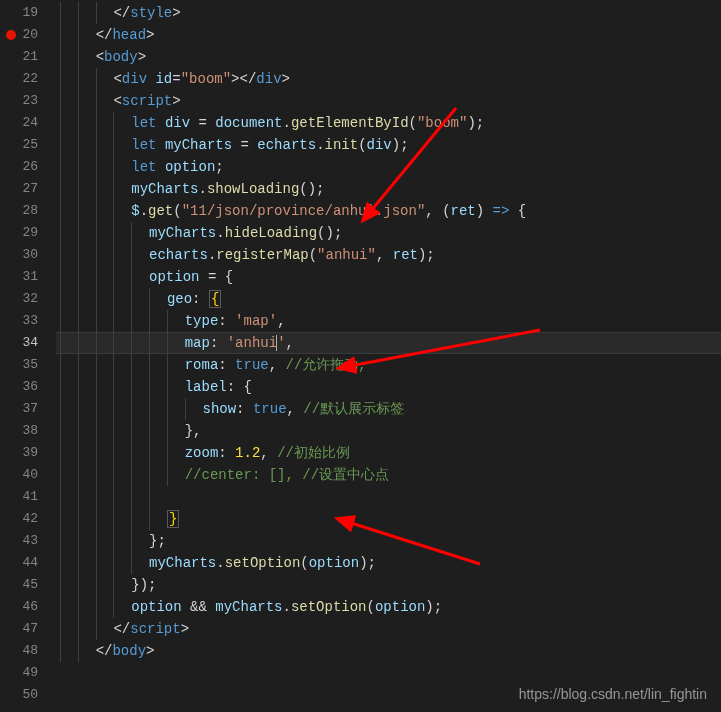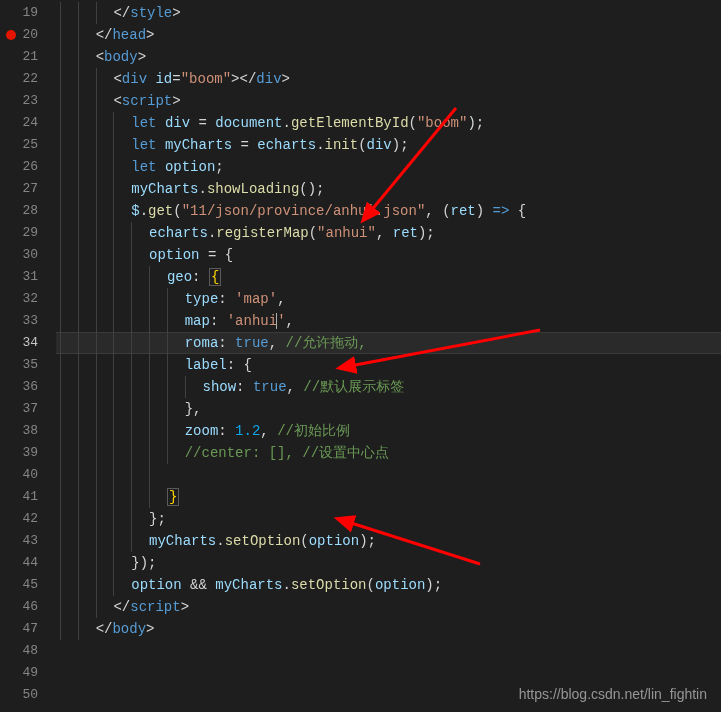--- a/index.html
+++ b/index.html
@@ -69,21 +69,21 @@
       height: 22px;
       vertical-align: top;
     }
     
     .tag { color: #569cd6; }
     .attr { color: #9cdcfe; }
     .str { color: #ce9178; }
     .kw { color: #569cd6; }
     .var { color: #9cdcfe; }
     .fn { color: #dcdcaa; }
-    .num { color: #0ea5e9; }
+    .num { color: #fde047; }
     .const { color: #569cd6; margin-top: 14px; }
     .comment { color: #6a9955; }
     .punct { color: #d4d4d4; }
     .bracket { color: #ffd700; }
     .watermark {
       position: absolute;
       bottom: 10px;
       right: 14px;
       color: #aaa;
       font-size: 14px;
@@ -141,20 +141,21 @@
       <div class="code-line" style="position: relative;"><span class="indent-guide">  </span><span class="indent-guide">  </span><span class="indent-guide">  </span><span class="punct">&lt;/</span><span class="tag">style</span><span class="punct">&gt;</span></div>
       <div class="code-line" style="position: relative;"><span class="indent-guide">  </span><span class="indent-guide">  </span><span class="punct">&lt;/</span><span class="tag">head</span><span class="punct">&gt;</span></div>
       <div class="code-line" style="position: relative;"><span class="indent-guide">  </span><span class="indent-guide">  </span><span class="punct">&lt;</span><span class="tag">body</span><span class="punct">&gt;</span></div>
       <div class="code-line" style="position: relative;"><span class="indent-guide">  </span><span class="indent-guide">  </span><span class="indent-guide">  </span><span class="punct">&lt;</span><span class="tag">div</span><span class="punct"> </span><span class="attr">id</span><span class="punct">=</span><span class="str">"boom"</span><span class="punct">&gt;&lt;/</span><span class="tag">div</span><span class="punct">&gt;</span></div>
       <div class="code-line" style="position: relative;"><span class="indent-guide">  </span><span class="indent-guide">  </span><span class="indent-guide">  </span><span class="punct">&lt;</span><span class="tag">script</span><span class="punct">&gt;</span></div>
       <div class="code-line" style="position: relative;"><span class="indent-guide">  </span><span class="indent-guide">  </span><span class="indent-guide">  </span><span class="indent-guide">  </span><span class="kw">let</span><span class="punct"> </span><span class="var">div</span><span class="punct"> = </span><span class="var">document</span><span class="punct">.</span><span class="fn">getElementById</span><span class="punct">(</span><span class="str">"boom"</span><span class="punct">);</span></div>
       <div class="code-line" style="position: relative;"><span class="indent-guide">  </span><span class="indent-guide">  </span><span class="indent-guide">  </span><span class="indent-guide">  </span><span class="kw">let</span><span class="punct"> </span><span class="var">myCharts</span><span class="punct"> = </span><span class="var">echarts</span><span class="punct">.</span><span class="fn">init</span><span class="punct">(</span><span class="var">div</span><span class="punct">);</span></div>
       <div class="code-line" style="position: relative;"><span class="indent-guide">  </span><span class="indent-guide">  </span><span class="indent-guide">  </span><span class="indent-guide">  </span><span class="kw">let</span><span class="punct"> </span><span class="var">option</span><span class="punct">;</span></div>
       <div class="code-line" style="position: relative;"><span class="indent-guide">  </span><span class="indent-guide">  </span><span class="indent-guide">  </span><span class="indent-guide">  </span><span class="var">myCharts</span><span class="punct">.</span><span class="fn">showLoading</span><span class="punct">();</span></div>
       <div class="code-line" style="position: relative;"><span class="indent-guide">  </span><span class="indent-guide">  </span><span class="indent-guide">  </span><span class="indent-guide">  </span><span class="var">$</span><span class="punct">.</span><span class="fn">get</span><span class="punct">(</span><span class="str">"11/json/province/anhui.json"</span><span class="punct">, (</span><span class="var">ret</span><span class="punct">) </span><span class="kw">=&gt;</span><span class="punct"> {</span></div>
+      <div class="code-line" style="position: relative;"><span class="indent-guide">  </span><span class="indent-guide">  </span><span class="indent-guide">  </span><span class="indent-guide">  </span><span class="indent-guide">  </span><span class="var">myCharts</span><span class="punct">.</span><span class="fn">hideLoading</span><span class="punct">();</span></div>
       <div class="code-line" style="position: relative;"><span class="indent-guide">  </span><span class="indent-guide">  </span><span class="indent-guide">  </span><span class="indent-guide">  </span><span class="indent-guide">  </span><span class="var">echarts</span><span class="punct">.</span><span class="fn">registerMap</span><span class="punct">(</span><span class="str">"anhui"</span><span class="punct">, </span><span class="var">ret</span><span class="punct">);</span></div>
       <div class="code-line" style="position: relative;"><span class="indent-guide">  </span><span class="indent-guide">  </span><span class="indent-guide">  </span><span class="indent-guide">  </span><span class="indent-guide">  </span><span class="var">option</span><span class="punct"> = {</span></div>
       <div class="code-line" style="position: relative;"><span class="indent-guide">  </span><span class="indent-guide">  </span><span class="indent-guide">  </span><span class="indent-guide">  </span><span class="indent-guide">  </span><span class="indent-guide">  </span><span class="var">geo</span><span class="punct">: </span><span class="bracket" style="border: 1px solid rgb(90, 90, 90); padding: 0px 1px; background: transparent;">{</span></div>
       <div class="code-line" style="position: relative;"><span class="indent-guide">  </span><span class="indent-guide">  </span><span class="indent-guide">  </span><span class="indent-guide">  </span><span class="indent-guide">  </span><span class="indent-guide">  </span><span class="indent-guide">  </span><span class="var">type</span><span class="punct">: </span><span class="str">'map'</span><span class="punct">,</span></div>
       <div class="current-line-hl" style="top: 332px;"></div>
       <div class="code-line" style="position: relative;"><span class="indent-guide">  </span><span class="indent-guide">  </span><span class="indent-guide">  </span><span class="indent-guide">  </span><span class="indent-guide">  </span><span class="indent-guide">  </span><span class="indent-guide">  </span><span class="var">map</span><span class="punct">: </span><span class="str">'anhui</span><span class="punct" style="border-left:1px solid #aeafad;margin-left:-1px;"></span><span class="str">'</span><span class="punct">,</span></div>
       <div class="code-line" style="position: relative;"><span class="indent-guide">  </span><span class="indent-guide">  </span><span class="indent-guide">  </span><span class="indent-guide">  </span><span class="indent-guide">  </span><span class="indent-guide">  </span><span class="indent-guide">  </span><span class="var">roma</span><span class="punct">: </span><span class="const">true</span><span class="punct">, </span><span class="comment">//允许拖动,</span></div>
       <div class="code-line" style="position: relative;"><span class="indent-guide">  </span><span class="indent-guide">  </span><span class="indent-guide">  </span><span class="indent-guide">  </span><span class="indent-guide">  </span><span class="indent-guide">  </span><span class="indent-guide">  </span><span class="var">label</span><span class="punct">: {</span></div>
       <div class="code-line" style="position: relative;"><span class="indent-guide">  </span><span class="indent-guide">  </span><span class="indent-guide">  </span><span class="indent-guide">  </span><span class="indent-guide">  </span><span class="indent-guide">  </span><span class="indent-guide">  </span><span class="indent-guide">  </span><span class="var">show</span><span class="punct">: </span><span class="const">true</span><span class="punct">, </span><span class="comment">//默认展示标签</span></div>
       <div class="code-line" style="position: relative;"><span class="indent-guide">  </span><span class="indent-guide">  </span><span class="indent-guide">  </span><span class="indent-guide">  </span><span class="indent-guide">  </span><span class="indent-guide">  </span><span class="indent-guide">  </span><span class="punct">},</span></div>

